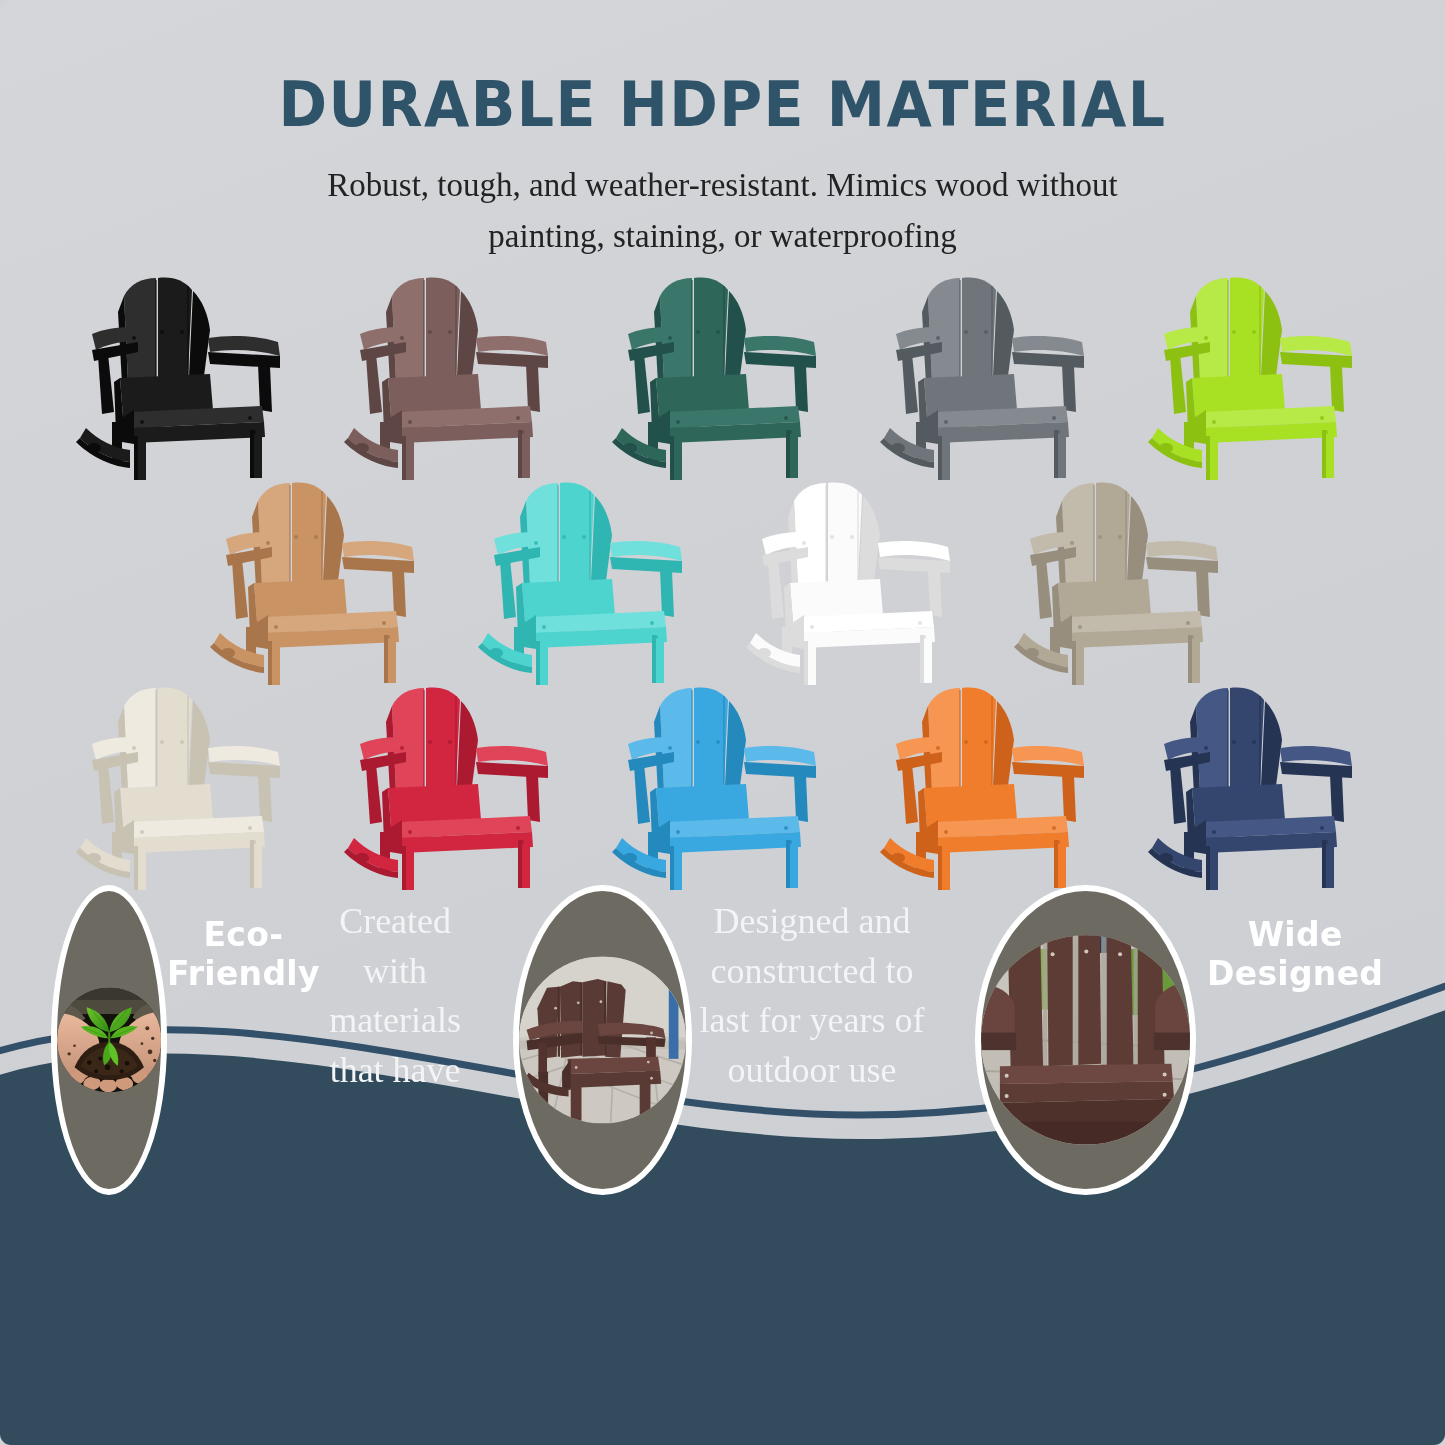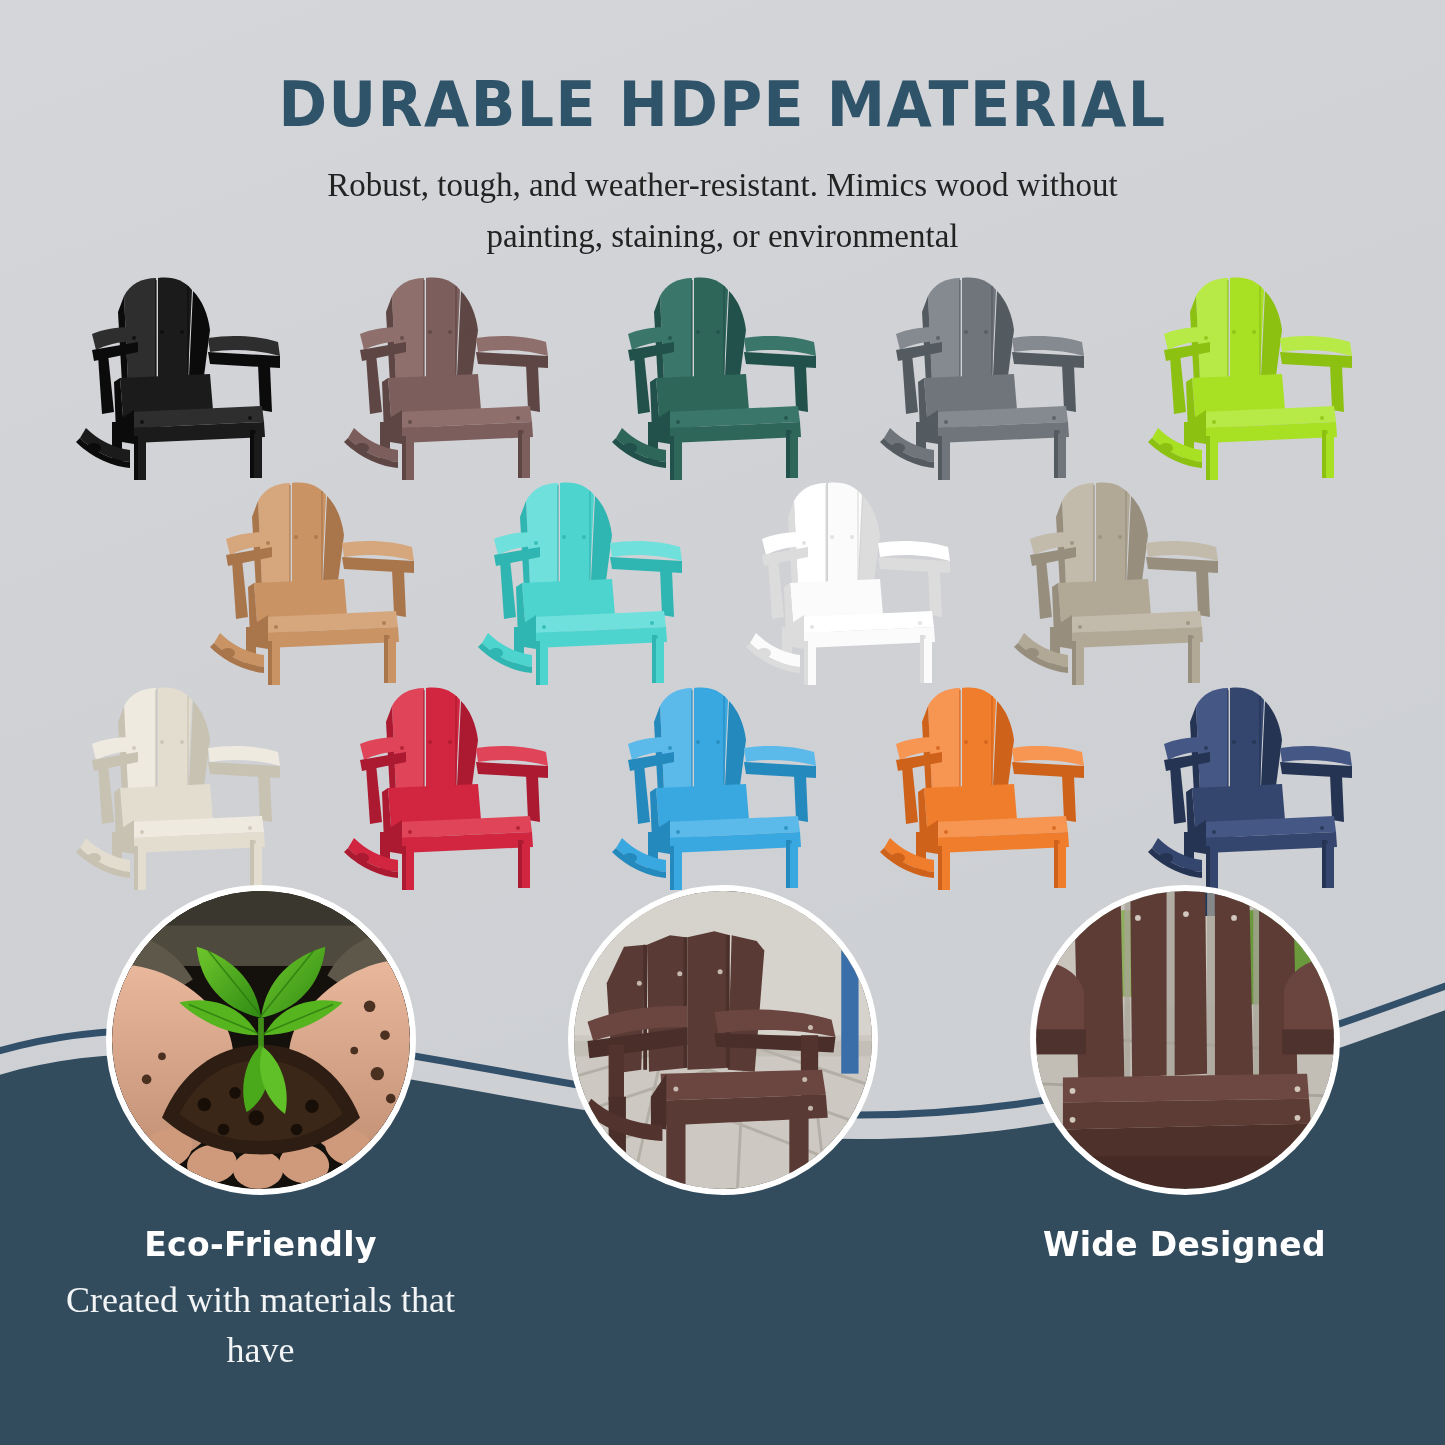--- a/index.html
+++ b/index.html
@@ -12,20 +12,21 @@
     background: #d0d2d5;
     font-family: "Liberation Sans", sans-serif;
     overflow: hidden;
   }
   .poster {
     position: relative;
     width: 1445px;
     height: 1445px;
     background: linear-gradient(160deg, #d4d6d9 0%, #cfd1d5 45%, #cbced2 100%);
     overflow: hidden;
+    border-radius: 11px;
   }
 
   
   .header {
     position: absolute;
     top: 0;
     left: 0;
     width: 1445px;
     padding-top: 72px;
     text-align: center;
@@ -102,22 +103,22 @@
     height: 560px;
     z-index: 6;
     display: flex;
     justify-content: center;
     gap: 42px;
     padding-top: 8px;
   }
   .feature {
     width: 420px;
     display: flex;
-    flex-direction: column;
-    align-items: center;
+    flex-direction: row;
+    align-items: flex-start;
   }
   .circle {
     width: 310px;
     height: 310px;
     border-radius: 50%;
     border: 6px solid #ffffff;
     overflow: hidden;
     position: relative;
     box-sizing: border-box;
     background: #6d6a62;
@@ -146,21 +147,21 @@
 </style>
 </head>
 <body>
 
 <div class="poster">
 
   <div class="header">
     <h1 class="title">DURABLE HDPE MATERIAL</h1>
     <div class="subtitle">
       <span class="line">Robust, tough, and weather-resistant. Mimics wood without</span>
-      <span class="line">painting, staining, or environmental</span>
+      <span class="line">painting, staining, or waterproofing</span>
     </div>
   </div>
 
   <div class="chair-grid">
     <div class="chair-row row-1">
         <div class="chair-cell" title="Black">
   <svg class="chair-svg" viewBox="0 0 230 213">
     <g>
 
       <path d="M52 24 C58 12,70 6,84 6 L84 106 L56 110 Z" fill="#2e2e2e"></path>
@@ -1061,20 +1062,24 @@
                 <circle cx="110" cy="86" r="2.6"></circle>
               <circle cx="152" cy="84" r="2.6"></circle>
                 <circle cx="246" cy="142" r="2.6"></circle>
               <circle cx="240" cy="196" r="2.6"></circle>
                 <circle cx="106" cy="206" r="2.6"></circle>
               <circle cx="246" cy="226" r="2.6"></circle>
             </g>
           </g>
         </svg>
       </div>
+      <div class="feature-desc">
+        <span class="line">Designed and constructed to</span>
+        <span class="line">last for years of outdoor use</span>
+      </div>
     </div>
 
     <div class="feature">
       <div class="circle">
         <svg viewBox="0 0 310 310">
           <defs>
             <clipPath id="cp3">
                 <circle cx="155" cy="155" r="155"></circle>
               </clipPath>
           </defs>

